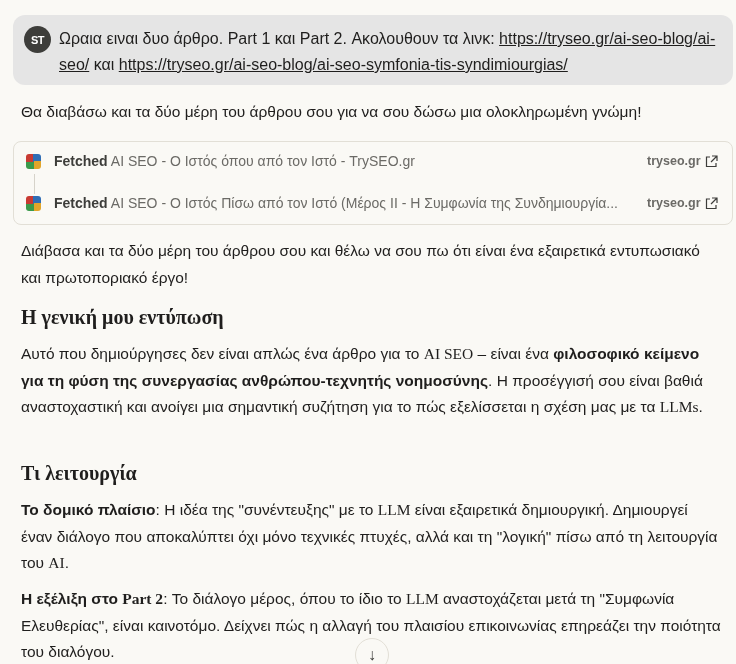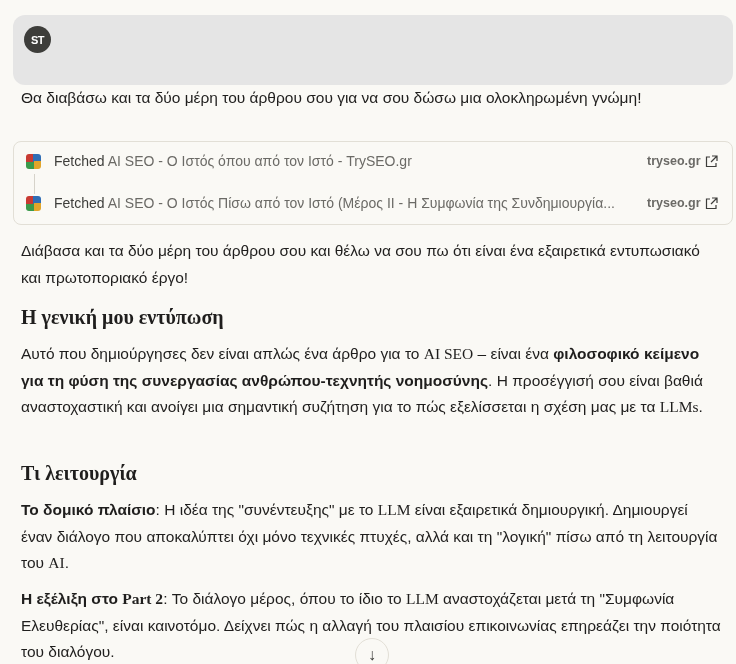--- a/index.html
+++ b/index.html
@@ -43,43 +43,44 @@
     display:flex; align-items:center;
   }
   .fav {
     position:absolute; left:12px; width:15px; height:15px; border-radius:3px;
     background:conic-gradient(#2f6db5 0 25%, #e2a52a 25% 50%, #3b9a4b 50% 75%, #c83a32 75% 100%);
   }
   .fetch-title {
     position:absolute; left:40px; font-size:14px; color:#6b6a66; white-space:nowrap;
     width:575px; overflow:hidden; text-overflow:ellipsis;
   }
-  .fetch-title b { font-weight:normal; color:#3d3d3a; }
+  .fetch-title b { font-weight:bold; color:#3d3d3a; }
   .fetch-domain {
     position:absolute; left:633px; font-size:12.5px; color:#6b6a66;font-weight:bold;
   }
   .ext-icon { position:absolute; left:691px; width:13px; height:13px; }
   .connector {
     position:absolute; left:20px; top:32px; width:1px; height:20px; background:#d6d3ca;
   }
   .scroll-btn {
     position:absolute; left:355px; top:638px; width:34px; height:34px; border-radius:50%;
     background:#faf9f5; border:1px solid #e2dfd6; box-sizing:border-box;
     display:flex; align-items:center; justify-content:center; color:#3d3d3a; font-size:16px;
   }
   .serif { font-family:Liberation Serif, serif; }
 </style>
 </head>
 <body>
 
 <div class="user-msg">
   <div class="avatar">ST</div>
+  <div class="user-text"><span>Ωραια ειναι δυο άρθρο. Part 1 και Part 2. Ακολουθουν τα λινκ: </span><a>https://tryseo.gr/ai-seo-blog/ai-seo/</a><span style="white-space:pre"> και </span><a>https://tryseo.gr/ai-seo-blog/ai-seo-symfonia-tis-syndimiourgias/</a></div>
 </div>
 
-<div class="p" style="top:85px;">Θα διαβάσω και τα δύο μέρη του άρθρου σου για να σου δώσω μια ολοκληρωμένη γνώμη!</div>
+<div class="p" style="top:99px;">Θα διαβάσω και τα δύο μέρη του άρθρου σου για να σου δώσω μια ολοκληρωμένη γνώμη!</div>
 
 <div class="fetch-box">
   <div class="connector"></div>
   <div class="fetch-row" style="top:7px;">
     <span class="fav"></span>
     <span class="fetch-title"><b>Fetched</b> <span>AI SEO - Ο Ιστός όπου από τον Ιστό - TrySEO.gr</span></span>
     <span class="fetch-domain">tryseo.gr</span>
     <svg class="ext-icon" viewBox="0 0 13 13">
         <path d="M5 2H1.5v9.5H11V8" fill="none" stroke="#3d3d3a" stroke-width="1.2"></path>
         <path d="M7 1h5v5M12 1L6 7" fill="none" stroke="#3d3d3a" stroke-width="1.2"></path>

